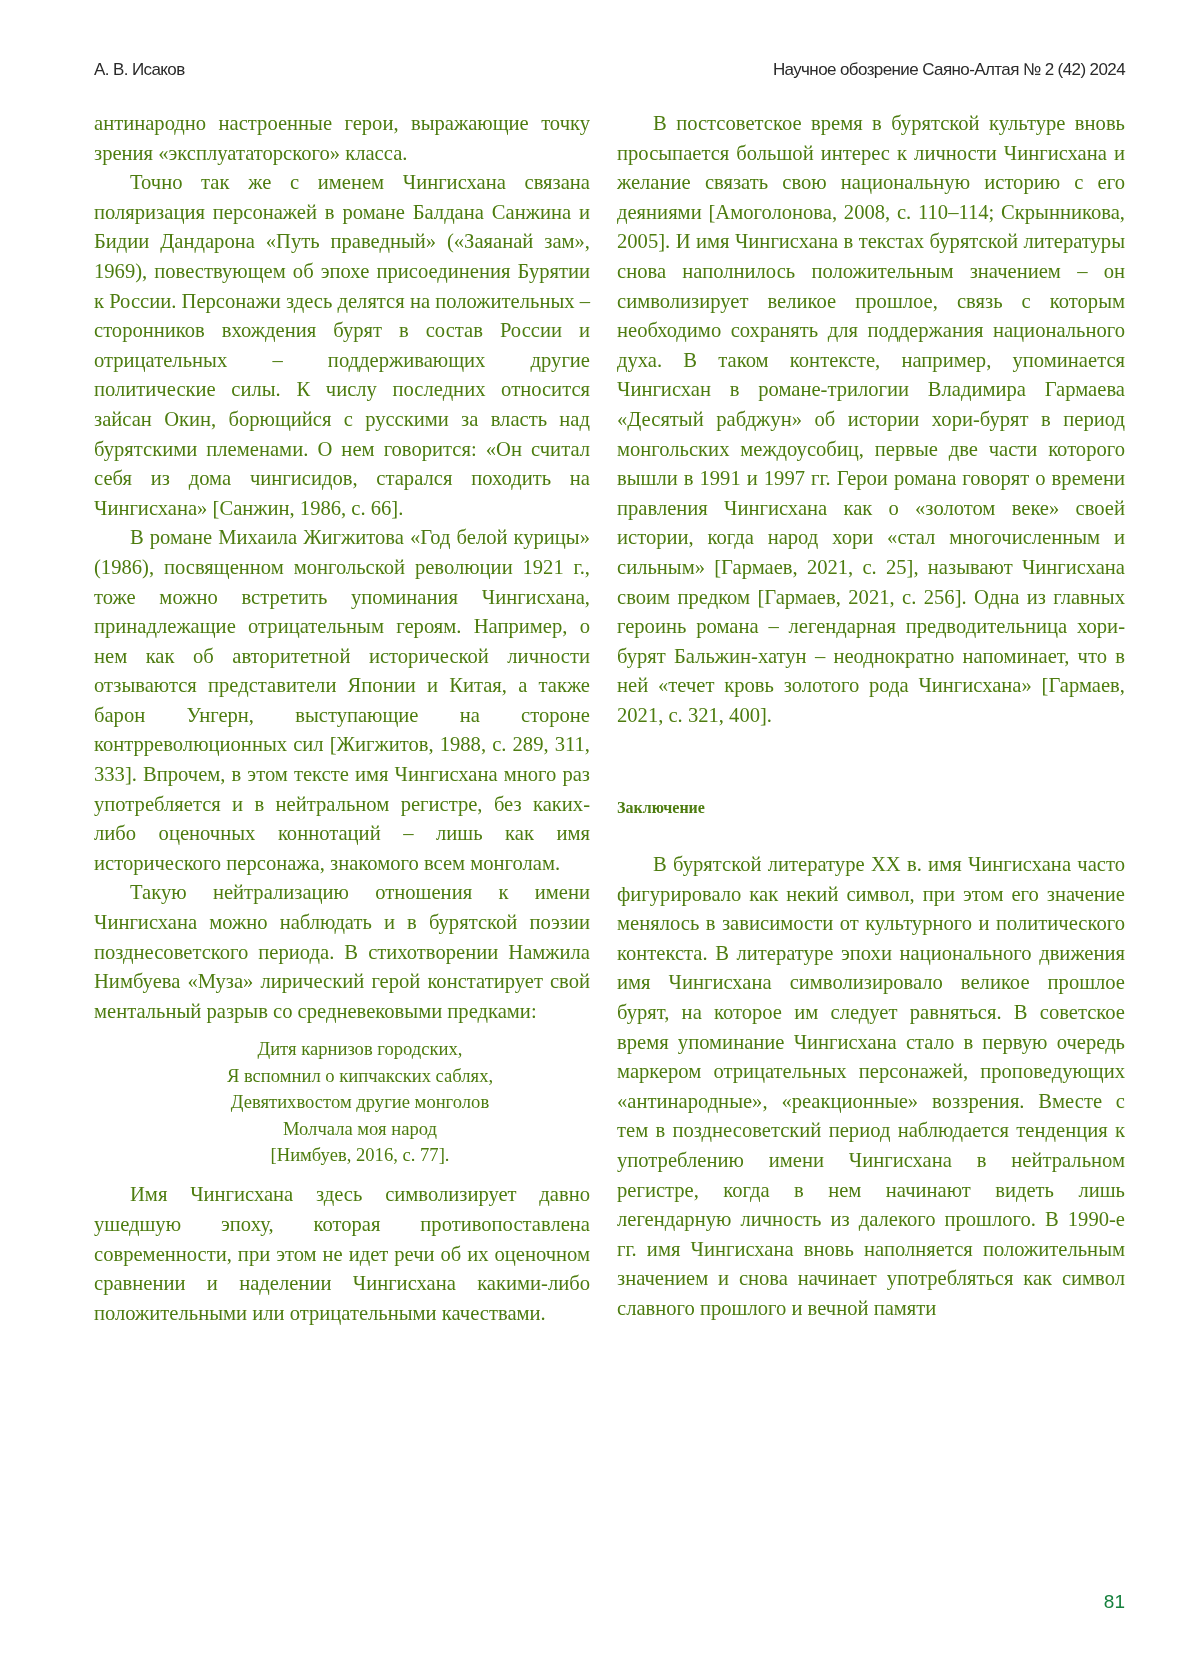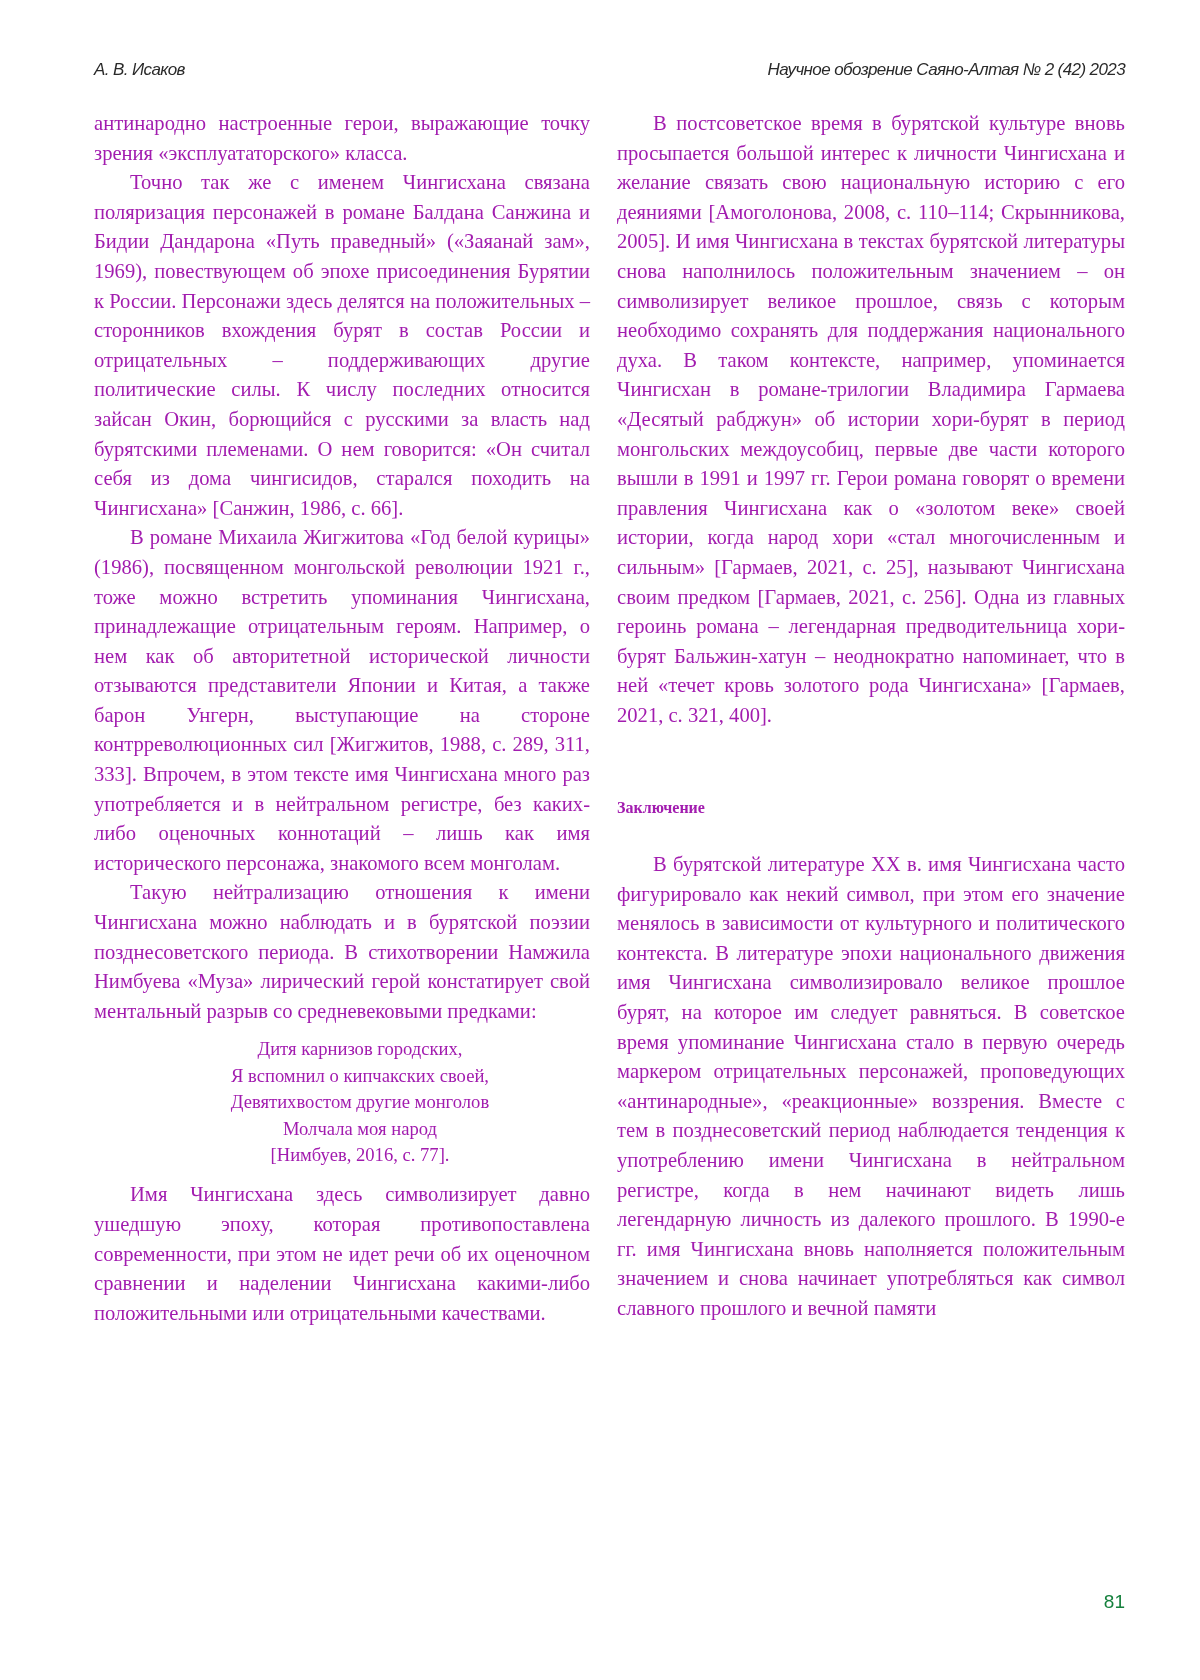--- a/index.html
+++ b/index.html
@@ -1,27 +1,27 @@
 <!DOCTYPE html>
 <html><head>
 <meta charset="utf-8">
 <style>
   html, body { margin: 0; padding: 0; background: #ffffff; }
   body { width: 1200px; height: 1680px; position: relative; overflow: hidden; color: #1a1a1a; }
   .running-head {
     position: absolute; top: 60px; left: 94px; right: 75px; height: 26px;
-    font-family: "Liberation Sans", sans-serif; font-style: italic; font-size: 17px;
+    font-family: "Liberation Sans", sans-serif; font-size: 17px;
     letter-spacing: -0.6px; color: #2a2a2a;
   }
   .running-head .left { position: absolute; left: 0; top: 0; }
   .running-head .right { position: absolute; right: 0; top: 0; }
   .col {
     position: absolute; top: 109px;
     font-family: "Liberation Serif", serif; font-size: 20.6px; line-height: 29.6px;
-    text-align: justify; hyphens: manual; color: #a21caf;
+    text-align: justify; hyphens: manual; color: #4d7c0f;
   }
   .col-left { left: 94px; width: 496px; }
   .col-right { left: 617px; width: 508px; }
   .col p { margin: 0; text-indent: 36px; }
   .col p.noindent { text-indent: 0; }
   .poem {
     margin: 10px 0 12px 36px; font-size: 18.6px; line-height: 26.4px; text-align: center;
   }
   .poem div { white-space: nowrap; }
   .section-heading {
@@ -31,31 +31,31 @@
   .page-number {
     position: absolute; top: 1591px; right: 75px;
     font-family: "Liberation Sans", sans-serif; font-size: 19px; color: #15803d;
   }
 </style>
 </head>
 <body>
 
 <div class="running-head">
   <span class="left">А. В. Исаков</span>
-  <span class="right">Научное обозрение Саяно-Алтая № 2 (42) 2023</span>
+  <span class="right">Научное обозрение Саяно-Алтая № 2 (42) 2024</span>
 </div>
 
 <div class="col col-left">
   <p class="noindent">антинародно настроенные герои, выражающие точку зрения «эксплуататорского» класса.</p>
   <p>Точно так же с именем Чингисхана связана поляризация персонажей в романе Балдана Санжина и Бидии Дандарона «Путь праведный» («Заяанай зам», 1969), повествующем об эпохе присоединения Бурятии к России. Персонажи здесь делятся на положительных – сторонников вхождения бурят в состав России и отрицательных – поддерживающих другие политические силы. К числу последних относится зайсан Окин, борющийся с русскими за власть над бурятскими племенами. О нем говорится: «Он считал себя из дома чингисидов, старался походить на Чингисхана» [Санжин, 1986, с. 66].</p>
   <p>В романе Михаила Жигжитова «Год белой курицы» (1986), посвященном монгольской революции 1921 г., тоже можно встретить упоминания Чингисхана, принадлежащие отрицательным героям. Например, о нем как об авторитетной исторической личности отзываются представители Японии и Китая, а также барон Унгерн, выступающие на стороне контрреволюционных сил [Жигжитов, 1988, с. 289, 311, 333]. Впрочем, в этом тексте имя Чингисхана много раз употребляется и в нейтральном регистре, без каких-либо оценочных коннотаций – лишь как имя исторического персонажа, знакомого всем монголам.</p>
   <p>Такую нейтрализацию отношения к имени Чингисхана можно наблюдать и в бурятской поэзии позднесоветского периода. В стихотворении Намжила Нимбуева «Муза» лирический герой констатирует свой ментальный разрыв со средневековыми предками:</p>
   <div class="poem">
     <div>Дитя карнизов городских,</div>
-    <div>Я вспомнил о кипчакских своей,</div>
+    <div>Я вспомнил о кипчакских саблях,</div>
     <div>Девятихвостом другие монголов</div>
     <div>Молчала моя народ</div>
     <div>[Нимбуев, 2016, с. 77].</div>
   </div>
   <p>Имя Чингисхана здесь символизирует давно ушедшую эпоху, которая противопоставлена современности, при этом не идет речи об их оценочном сравнении и наделении Чингисхана какими-либо положительными или отрицательными качествами.</p>
 </div>
 
 <div class="col col-right">
   <p>В постсоветское время в бурятской культуре вновь просыпается большой интерес к личности Чингисхана и желание связать свою национальную историю с его деяниями [Амоголонова, 2008, с. 110–114; Скрынникова, 2005]. И имя Чингисхана в текстах бурятской литературы снова наполнилось положительным значением – он символизирует великое прошлое, связь с которым необходимо сохранять для поддержания национального духа. В таком контексте, например, упоминается Чингисхан в романе-трилогии Владимира Гармаева «Десятый рабджун» об истории хори-бурят в период монгольских междоусобиц, первые две части которого вышли в 1991 и 1997 гг. Герои романа говорят о времени правления Чингисхана как о «золотом веке» своей истории, когда народ хори «стал многочисленным и сильным» [Гармаев, 2021, с. 25], называют Чингисхана своим предком [Гармаев, 2021, с. 256]. Одна из главных героинь романа – легендарная предводительница хори-бурят Бальжин-хатун – неоднократно напоминает, что в ней «течет кровь золотого рода Чингисхана» [Гармаев, 2021, с. 321, 400].</p>
   <div class="section-heading">Заключение</div>

